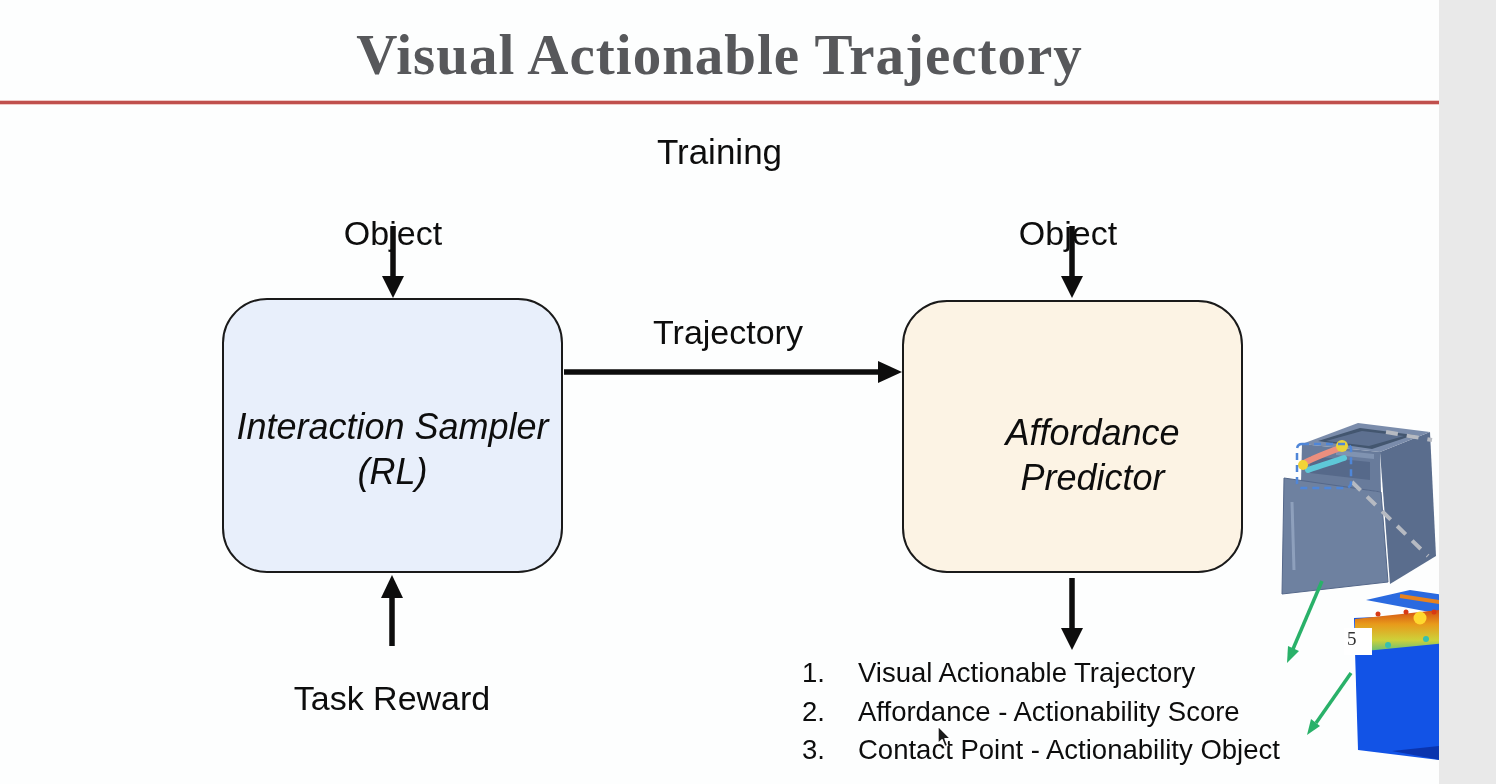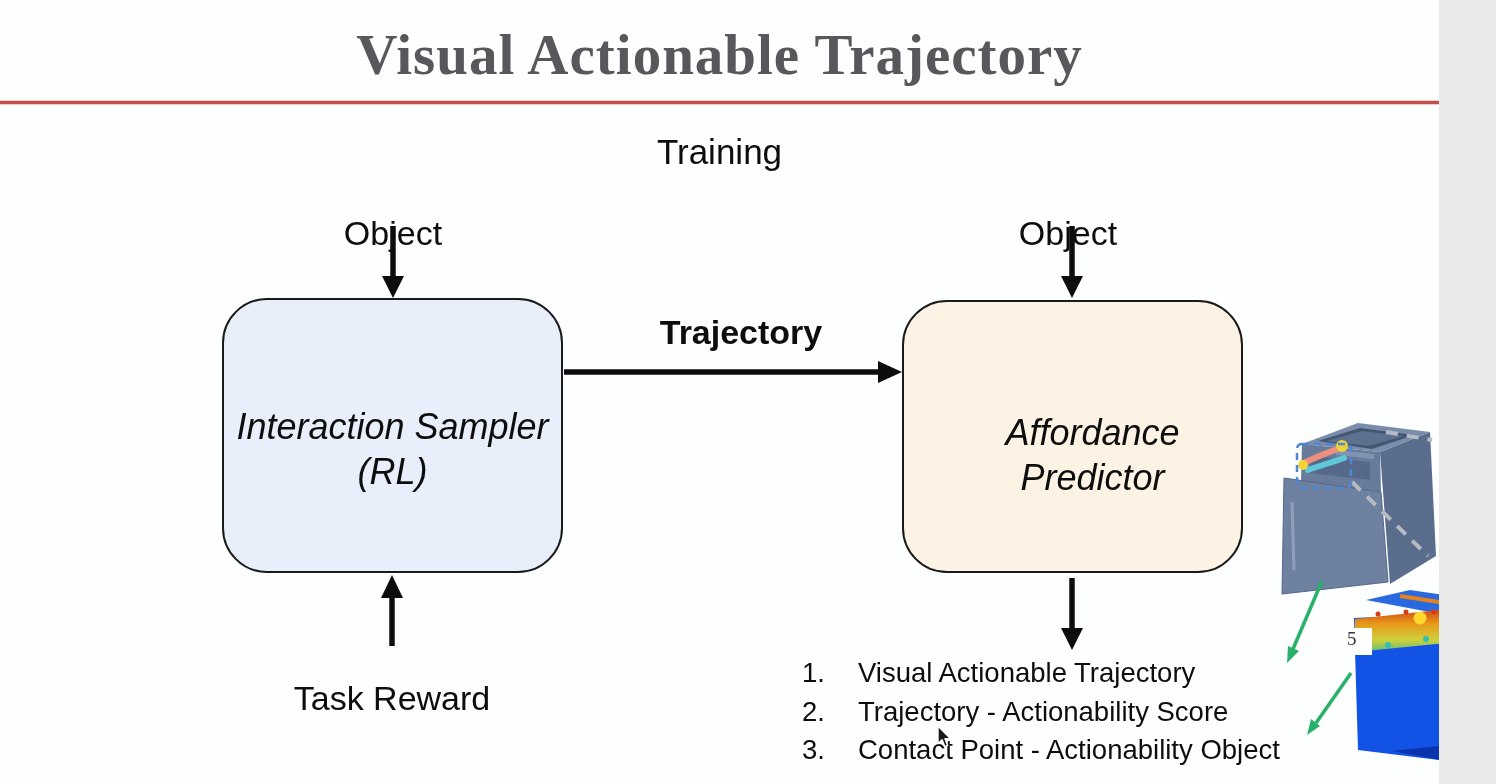--- a/index.html
+++ b/index.html
@@ -34,21 +34,21 @@
   .flow-label{
     position:absolute;
     width:240px;
     text-align:center;
     font-size:34px;
     z-index:5;
     margin-top:28px;
   }
   .lbl-object-left{left:273px;top:186px;}
   .lbl-object-right{left:948px;top:186px;}
-  .lbl-trajectory{left:621px;top:285px;font-weight:bold;}
+  .lbl-trajectory{left:608px;top:285px;}
   .lbl-task-reward{left:272px;top:651px;}
   .node-box{
     position:absolute;
     width:341px;height:275px;
     border:2.5px solid var(--color-node-border,#1a1a1a);
     border-radius:45px;
     display:flex;flex-direction:column;
     align-items:center;justify-content:center;
     font-style:italic;
     font-size:36px;
@@ -126,21 +126,21 @@
     </div>
   </div>
 
   <div class="outputs">
     <div class="out-row">
       <span class="out-num">1.</span>
       <span class="out-text">Visual Actionable Trajectory</span>
     </div>
     <div class="out-row">
       <span class="out-num">2.</span>
-      <span class="out-text">Trajectory - Actionability Score</span>
+      <span class="out-text">Affordance - Actionability Score</span>
     </div>
     <div class="out-row">
       <span class="out-num">3.</span>
       <span class="out-text">Contact Point - Actionability Object</span>
     </div>
   </div>
 
   <div class="fragment-note">5</div>
 
   <svg class="overlay-svg" width="1496" height="784" viewBox="0 0 1496 784">

